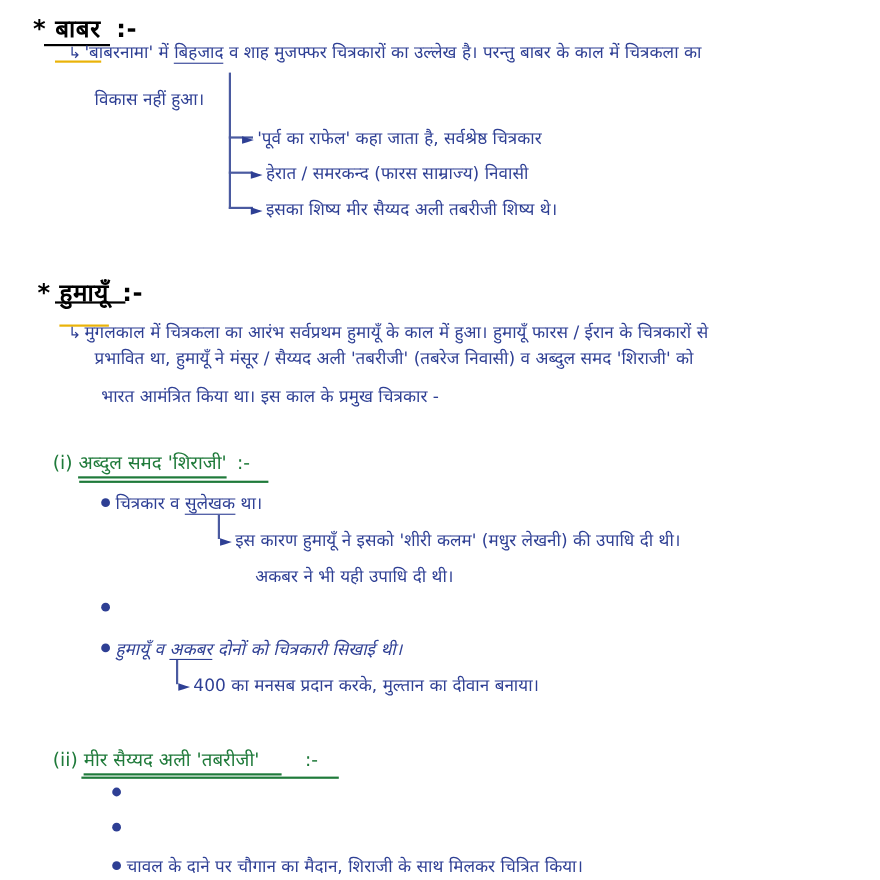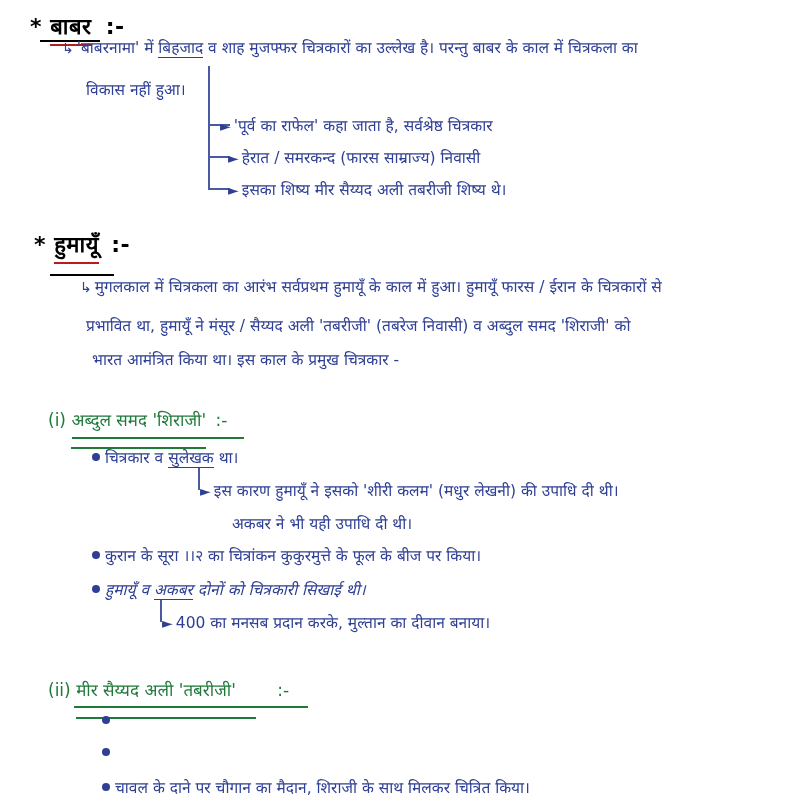--- a/index.html
+++ b/index.html
@@ -1,23 +1,23 @@
 <!DOCTYPE html>
 <html><head>
 <meta charset="utf-8">
 <style>
   html, body { margin:0; padding:0; background:#ffffff; }
   body { width:800px; height:800px; position:relative; overflow:hidden;
          font-family:"DejaVu Sans", sans-serif; color:#2b3a8c; }
   .abs { position:absolute; white-space:nowrap; }
   .heading { font-size:22px; font-weight:bold; color:#000; letter-spacing:0.5px; }
-  .heading .ul { border-bottom:2px solid #b91c1c; padding-bottom:5px; }
+  .heading .ul { border-bottom:2px solid #eab308; padding-bottom:15px; }
   .txt { font-size:15.5px; color:#2e3f94; }
   .sub { font-size:17px; color:#1f7a3a; }
-  .sub .ul { border-bottom:2px solid #1f7a3a; padding-bottom:17px; }
+  .sub .ul { border-bottom:2px solid #1f7a3a; padding-bottom:2px; }
   .bullet-dot { display:inline-block; width:8px; height:8px; border-radius:50%; background:#2e3f94; margin-right:5px; vertical-align:middle; position:relative; top:-2px;}
   .arrow { display:inline-block; color:#2e3f94; font-size:14px; margin-right:3px;}
   .line { position:absolute; background:#4a5aa0; }
   .ull { border-bottom:1.5px solid #2e3f94; }
 </style>
 </head>
 <body>
 
 <div class="abs heading" style="left:30px; top:10px;">
   <span>*</span>
@@ -33,28 +33,28 @@
 
 <div class="line" style="left:208px; top:66px; width:2px; height:124px;"></div>
 <div class="line" style="left:208px; top:124px; width:22px; height:2px;"></div>
 <div class="line" style="left:208px; top:156px; width:22px; height:2px;"></div>
 <div class="line" style="left:208px; top:188px; width:22px; height:2px;"></div>
 
 <div class="abs txt" style="left:220px; top:114px;"><span class="arrow">►</span><span>'पूर्व का राफेल' कहा जाता है, सर्वश्रेष्ठ चित्रकार</span></div>
 <div class="abs txt" style="left:228px; top:146px;"><span class="arrow">►</span><span>हेरात / समरकन्द (फारस साम्राज्य) निवासी</span></div>
 <div class="abs txt" style="left:228px; top:178px;"><span class="arrow">►</span><span>इसका शिष्य मीर सैय्यद अली तबरीजी शिष्य थे।</span></div>
 
-<div class="abs heading" style="left:34px; top:228px;">
+<div class="abs heading" style="left:34px; top:250px;">
   <span>*</span>
   <span class="ul">हुमायूँ</span>
   <span style="margin-left:4px;">:-</span>
 </div>
 <div class="abs" style="left:50px; top:274px; width:64px; height:2px; background:#000;"></div>
 
-<div class="abs txt" style="left:62px; top:275px;margin-left:18px;">
+<div class="abs txt" style="left:62px; top:290px;">
   <span class="arrow">↳</span><span>मुगलकाल में चित्रकला का आरंभ सर्वप्रथम हुमायूँ के काल में हुआ। हुमायूँ फारस / ईरान के चित्रकारों से</span>
 </div>
 <div class="abs txt" style="left:86px; top:314px;">प्रभावित था, हुमायूँ ने मंसूर / सैय्यद अली 'तबरीजी' (तबरेज निवासी) व अब्दुल समद 'शिराजी' को</div>
 <div class="abs txt" style="left:92px; top:348px;">भारत आमंत्रित किया था। इस काल के प्रमुख चित्रकार -</div>
 
 <div class="abs sub" style="left:48px; top:408px;">
   <span>(i)</span>
   <span class="ul">अब्दुल समद 'शिराजी'</span>
   <span style="margin-left:4px;">:-</span>
 </div>
@@ -63,21 +63,21 @@
 <div class="abs txt" style="left:92px; top:446px;">
   <span class="bullet-dot"></span><span>चित्रकार व </span><span class="ull">सुलेखक</span><span> था।</span>
 </div>
 <div class="line" style="left:198px; top:468px; width:2px; height:22px;"></div>
 <div class="abs txt" style="left:200px; top:479px;">
   <span class="arrow">►</span><span>इस कारण हुमायूँ ने इसको 'शीरी कलम' (मधुर लेखनी) की उपाधि दी थी।</span>
 </div>
 <div class="abs txt" style="left:232px; top:512px;">अकबर ने भी यही उपाधि दी थी।</div>
 
 <div class="abs txt" style="left:92px; top:544px;">
-  <span class="bullet-dot"></span><span>कुरान के सूरा ।।२ का चित्रांकन कुकुरमुत्ते के फूल के बीज पर किया।</span>
+  <span class="bullet-dot"></span>
 </div>
 <div class="abs txt" style="left:92px; top:578px;font-style:italic;">
   <span class="bullet-dot"></span><span>हुमायूँ व </span><span class="ull">अकबर</span><span> दोनों को चित्रकारी सिखाई थी।</span>
 </div>
 <div class="line" style="left:160px; top:600px; width:2px; height:22px;"></div>
 <div class="abs txt" style="left:162px; top:611px;">
   <span class="arrow">►</span><span>400 का मनसब प्रदान करके, मुल्तान का दीवान बनाया।</span>
 </div>
 
 <div class="abs sub" style="left:48px; top:678px;">

